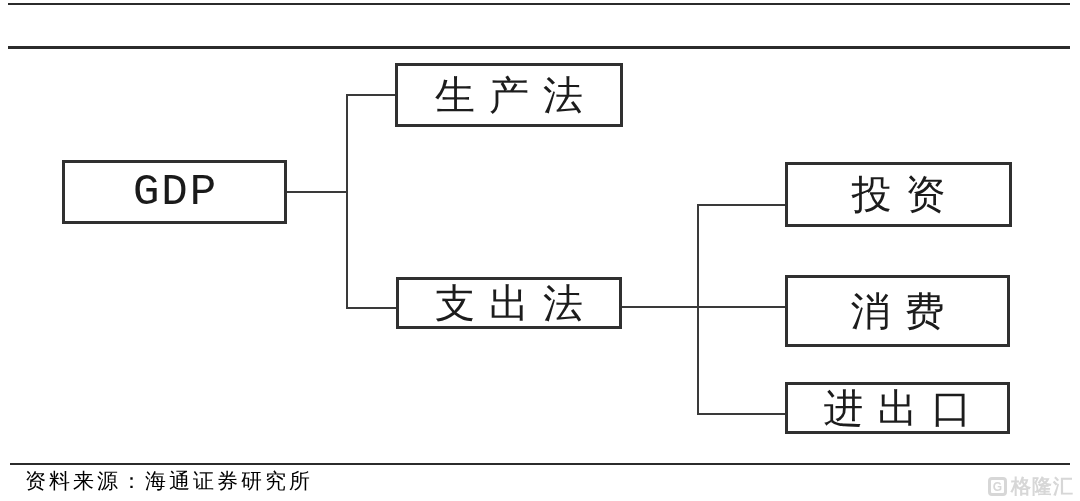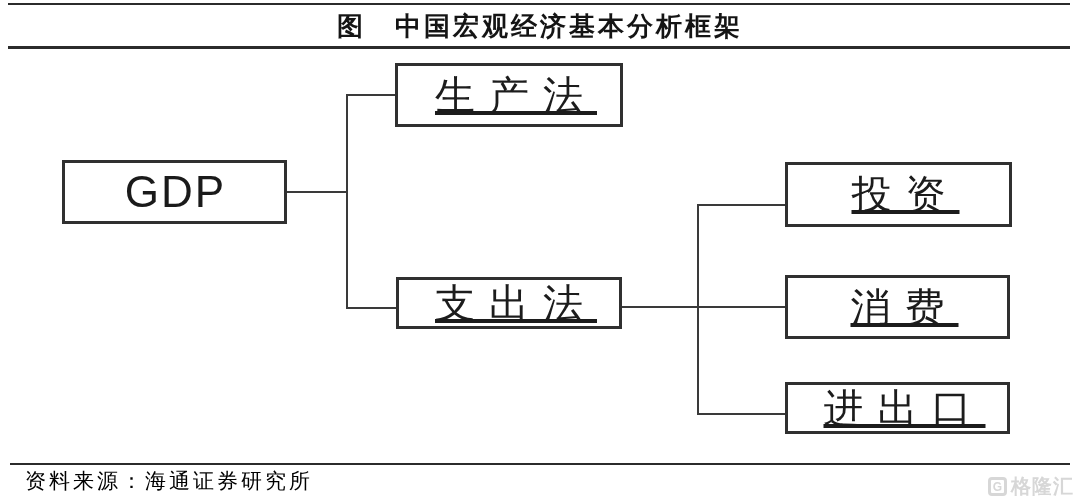--- a/index.html
+++ b/index.html
@@ -13,23 +13,23 @@
   .title {
     position:absolute; top:9px; left:0; width:100%;
     text-align:center; font-size:26px; font-weight:bold;
     letter-spacing:3px; color:#141414; white-space:pre;
   }
   .node {
     position:absolute; border:3px solid #303030; background:#ffffff;
     display:flex; align-items:center; justify-content:center;
   }
   .node .lbl { display:block; }
-  .cn .lbl { font-size:40px; letter-spacing:14px; padding-left:14px; color:#1c1c1c;text-decoration:underline; }
+  .cn .lbl { font-size:40px; letter-spacing:14px; padding-left:14px; color:#1c1c1c; }
   .gdp .lbl {
-    font-family:Liberation Sans, sans-serif;
+    font-family:Liberation Mono, monospace;
     font-size:44px; letter-spacing:2px; padding-left:2px; color:#1a1a1a;text-align:center;
   }
   .line { position:absolute; background:#3a3a3a; }
   .footer-text {
     position:absolute; left:25px; top:467px;
     font-size:21px; letter-spacing:3px; color:#000000;
   }
   .watermark {
     position:absolute; right:6px; top:473px;
     display:flex; align-items:center; gap:4px; color:#d7d7d7;
@@ -43,21 +43,20 @@
     font-family:"Liberation Sans", sans-serif;
     font-size:20px; font-weight:bold; letter-spacing:1px;
   }
 </style>
 </head>
 <body>
 
 <div class="canvas">
 
   <div class="rule" style="left:8px; top:3px; width:1062px; height:2px;"></div>
-  <div class="title">图　中国宏观经济基本分析框架</div>
   <div class="rule" style="left:8px; top:46px; width:1062px; height:3px;"></div>
 
   <div class="line" style="left:287px; top:191px; width:60px; height:2px;"></div>
   <div class="line" style="left:346px; top:94px; width:2px; height:215px;"></div>
   <div class="line" style="left:348px; top:94px; width:47px; height:2px;"></div>
   <div class="line" style="left:348px; top:307px; width:48px; height:2px;"></div>
   <div class="line" style="left:622px; top:306px; width:163px; height:2px;"></div>
   <div class="line" style="left:697px; top:204px; width:2px; height:211px;"></div>
   <div class="line" style="left:699px; top:204px; width:86px; height:2px;"></div>
   <div class="line" style="left:699px; top:413px; width:86px; height:2px;"></div>
@@ -71,21 +70,21 @@
   </div>
 
   <div class="node cn" style="left:396px; top:277px; width:226px; height:52px;">
     <span class="lbl">支出法</span>
   </div>
 
   <div class="node cn" style="left:785px; top:162px; width:227px; height:65px;">
     <span class="lbl">投资</span>
   </div>
 
-  <div class="node cn" style="left:785px; top:275px; width:225px; height:64px;">
+  <div class="node cn" style="left:785px; top:275px; width:225px; height:72px;">
     <span class="lbl">消费</span>
   </div>
 
   <div class="node cn" style="left:785px; top:382px; width:225px; height:52px;">
     <span class="lbl">进出口</span>
   </div>
 
   <div class="rule" style="left:10px; top:463px; width:1060px; height:2px;"></div>
   <div class="footer-text">资料来源：海通证券研究所</div>
 

